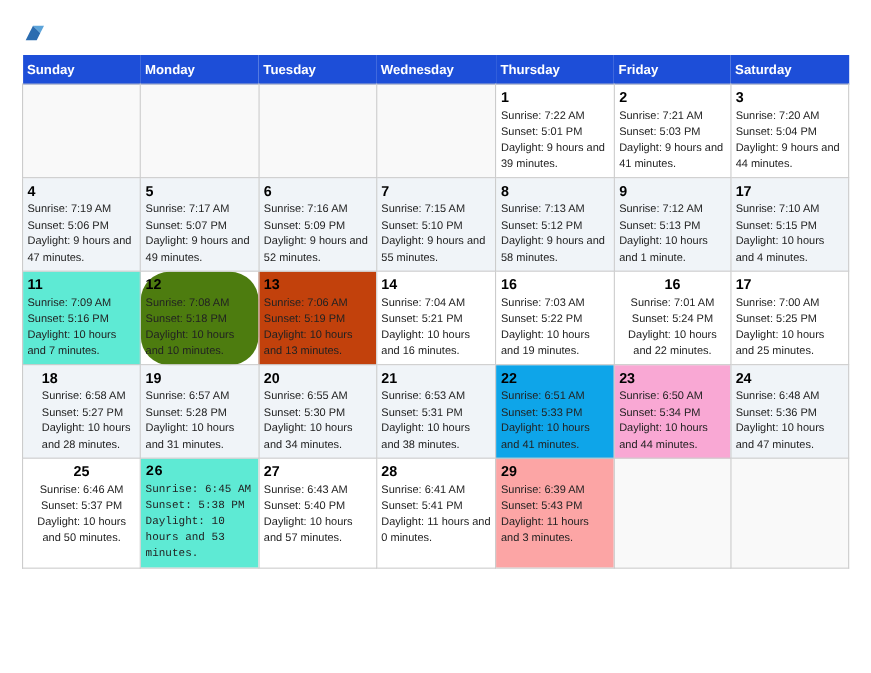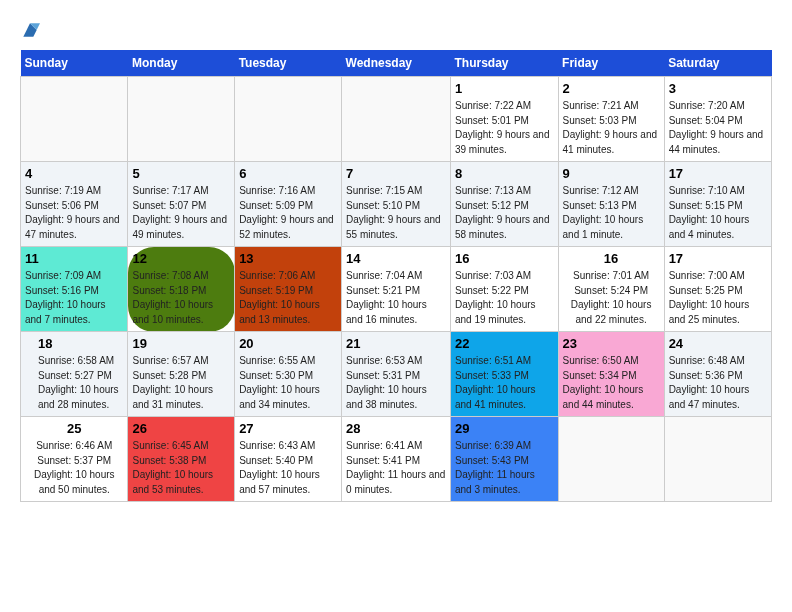--- a/index.html
+++ b/index.html
@@ -235,33 +235,33 @@
         <td style="background-color: rgb(240, 244, 248);">
           <span class="day-number">24</span>
           <div class="day-info">Sunrise: 6:48 AM<br>Sunset: 5:36 PM<br>Daylight: 10 hours and 47 minutes.</div>
         </td>
       </tr>
       <tr>
         <td style="background-color: rgb(255, 255, 255); text-align: center;">
           <span class="day-number">25</span>
           <div class="day-info">Sunrise: 6:46 AM<br>Sunset: 5:37 PM<br>Daylight: 10 hours and 50 minutes.</div>
         </td>
-        <td style="background-color: #ef4444;">
+        <td style="background-color: #5eead4; font-family: Liberation Mono, monospace;">
           <span class="day-number">26</span>
           <div class="day-info">Sunrise: 6:45 AM<br>Sunset: 5:38 PM<br>Daylight: 10 hours and 53 minutes.</div>
         </td>
         <td style="background-color: rgb(255, 255, 255);">
           <span class="day-number">27</span>
           <div class="day-info">Sunrise: 6:43 AM<br>Sunset: 5:40 PM<br>Daylight: 10 hours and 57 minutes.</div>
         </td>
         <td style="background-color: rgb(255, 255, 255);">
           <span class="day-number">28</span>
           <div class="day-info">Sunrise: 6:41 AM<br>Sunset: 5:41 PM<br>Daylight: 11 hours and 0 minutes.</div>
         </td>
-        <td style="background-color: #3b82f6;">
+        <td style="background-color: #fca5a5;">
           <span class="day-number">29</span>
           <div class="day-info">Sunrise: 6:39 AM<br>Sunset: 5:43 PM<br>Daylight: 11 hours and 3 minutes.</div>
         </td>
         <td class="empty"></td>
         <td class="empty"></td>
       </tr>
     </tbody>
 </table>
 
 </body></html>

